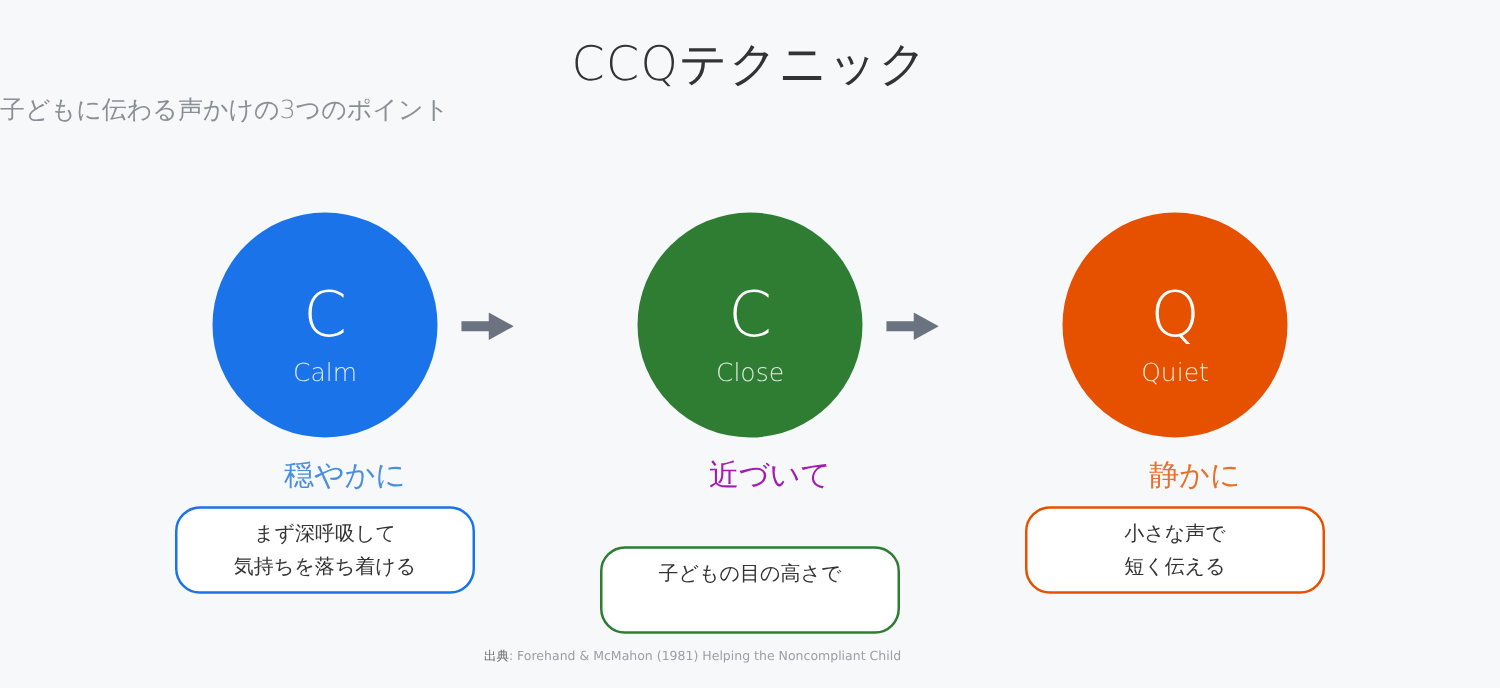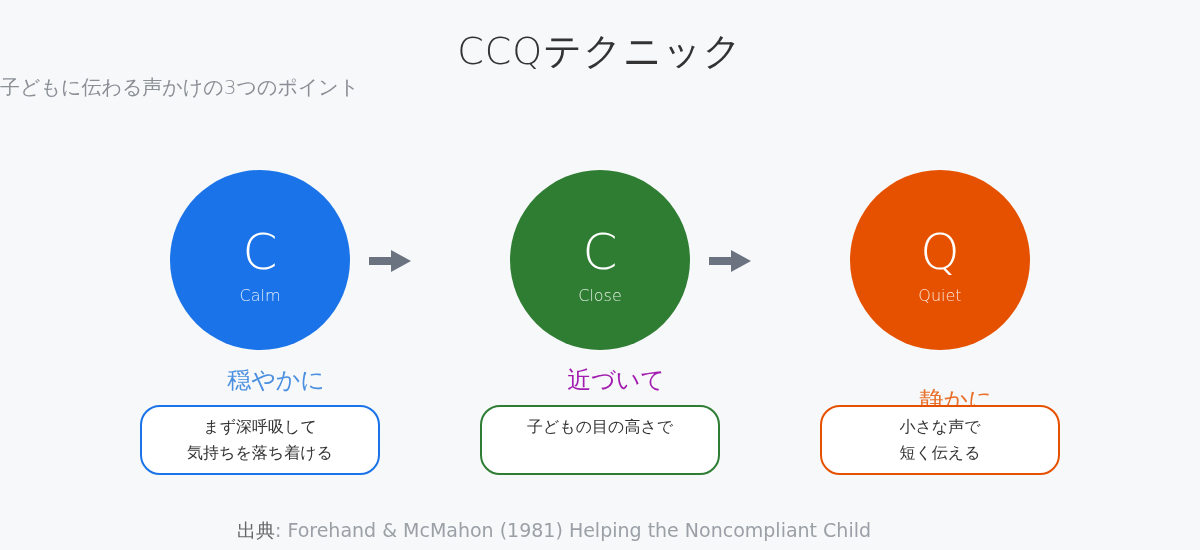--- a/index.html
+++ b/index.html
@@ -2,25 +2,25 @@
 <html><head>
 <meta charset="utf-8">
 <style>
   html,body{margin:0;padding:0;}
   body{width:1200px;height:550px;background:#f7f8fa;position:relative;overflow:hidden;font-family:"DejaVu Sans","Liberation Sans",sans-serif;}
   .title{position:absolute;left:0;width:1200px;top:26px;text-align:center;font-size:38px;font-weight:300;color:#333;letter-spacing:1px;}
   .subtitle{position:absolute;left:0;width:1200px;top:74px;text-align:left;font-size:20px;color:#8a8f96;font-weight:300;}
   .step{position:absolute;top:170px;width:240px;}
   .circle{position:absolute;left:30px;top:0;width:180px;height:180px;border-radius:50%;color:#fff;text-align:center;}
   .letter{position:absolute;left:0;width:180px;top:52px;font-size:50px;font-weight:200;line-height:60px;}
-  .word{position:absolute;left:0;width:180px;top:116px;font-size:16px;font-weight:300;opacity:.85;}
+  .word{position:absolute;left:0;width:180px;top:116px;font-size:20px;font-weight:300;opacity:.85;}
   .jp{position:absolute;left:16px;width:240px;top:194px;text-align:center;font-size:24px;}
   .box{position:absolute;left:0;top:235px;width:236px;height:66px;border:2px solid;border-radius:20px;background:#fff;text-align:center;font-size:16px;color:#333;line-height:26px;padding-top:7px;box-sizing:content-box;height:59px;}
   .arrow{position:absolute;top:250px;width:42px;height:22px;}
-  .source{position:absolute;left:0;width:1108px;top:518px;text-align:center;font-size:19px;color:#9aa0a6;}
+  .source{position:absolute;left:0;width:1108px;top:518px;text-align:center;font-size:10px;color:#9aa0a6;}
   .source .lbl{color:#666;}
 </style>
 </head>
 <body>
 
 <div class="title">CCQテクニック</div>
 <div class="subtitle">子どもに伝わる声かけの3つのポイント</div>
 
 <div class="step" style="left:140px;">
   <div class="circle" style="background:#1a73e8;">
@@ -38,36 +38,36 @@
   <rect x="0" y="7" width="24" height="8" fill="#6b7280"></rect>
   <polygon points="22,0 42,11 22,22" fill="#6b7280"></polygon>
 </svg>
 
 <div class="step" style="left:480px;">
   <div class="circle" style="background:#2e7d32;">
     <div class="letter">C</div>
     <div class="word">Close</div>
   </div>
   <div class="jp" style="color:#a21caf;">近づいて</div>
-  <div class="box" style="border-color:#2e7d32;">
+  <div class="box" style="border-color:#2e7d32;margin-top:32px;">
     <div>子どもの目の高さで</div>
   </div>
 </div>
 
 <svg class="arrow" style="left:709px;" viewBox="0 0 42 22">
   <rect x="0" y="7" width="24" height="8" fill="#6b7280"></rect>
   <polygon points="22,0 42,11 22,22" fill="#6b7280"></polygon>
 </svg>
 
 <div class="step" style="left:820px;">
   <div class="circle" style="background:#e65100;">
     <div class="letter">Q</div>
     <div class="word">Quiet</div>
   </div>
-  <div class="jp" style="color:#e8702a;margin-top:20px;">静かに</div>
+  <div class="jp" style="color:#e8702a;">静かに</div>
   <div class="box" style="border-color:#e65100;">
     <div>小さな声で</div>
     <div>短く伝える</div>
   </div>
 </div>
 
 <div class="source">
   <span class="lbl">出典</span><span>: Forehand &amp; McMahon (1981) Helping the Noncompliant Child</span>
 </div>
 

